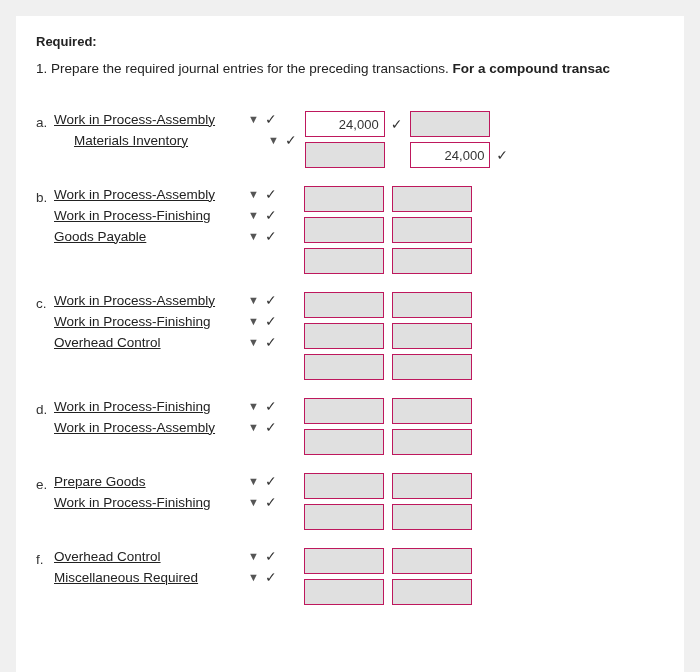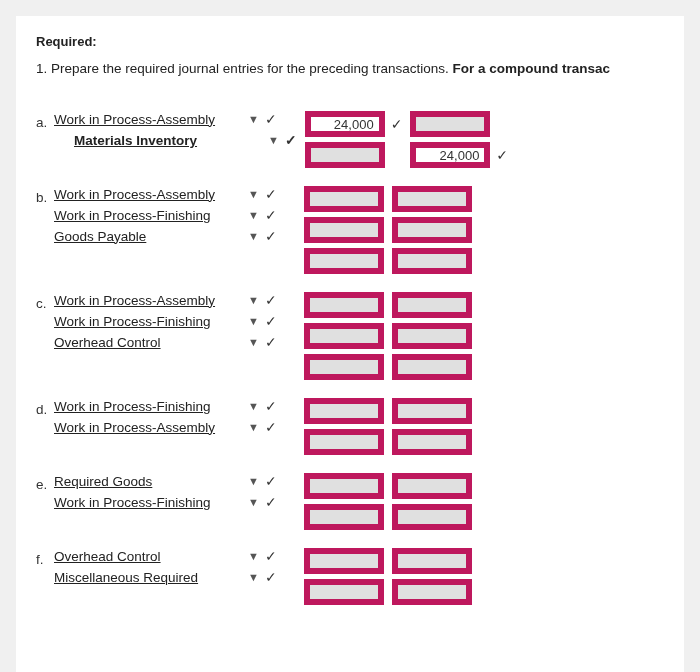--- a/index.html
+++ b/index.html
@@ -54,21 +54,20 @@
     }
 
     .account-line {
       display: flex;
       align-items: center;
       gap: 4px;
     }
 
     .account-line.indented {
       padding-left: 20px;
-      font-weight: bold;
     }
 
     .account-select-wrapper {
       display: flex;
       align-items: center;
       gap: 4px;
     }
 
     .account-name {
       font-size: 13.5px;
@@ -103,21 +102,21 @@
 
     .debit-col, .credit-col {
       display: flex;
       flex-direction: column;
       gap: 5px;
     }
 
     .input-box {
       width: 80px;
       height: 26px;
-      border: 6px solid #be185d;
+      border: 1px solid #be185d;
       background: #e8e8e8;
       font-size: 13px;
       padding: 2px 5px;
       color: #333;
       text-align: right;
     }
 
     .input-box.filled {
       background: #fff;
       color: #333;
@@ -330,21 +329,21 @@
 
   <div class="section-gap"></div>
 
   <div class="journal-section">
     <div class="row-with-cols">
       <div class="left-part">
         <span class="row-label">e.</span>
         <div class="account-rows">
           <div class="account-line">
             <div class="account-select-wrapper">
-              <span class="account-name">Required Goods</span>
+              <span class="account-name">Prepare Goods</span>
               <span class="dropdown-arrow">▼</span>
             </div>
             <span class="check-icon">✓</span>
           </div>
           <div class="account-line">
             <div class="account-select-wrapper">
               <span class="account-name">Work in Process-Finishing</span>
               <span class="dropdown-arrow">▼</span>
             </div>
             <span class="check-icon">✓</span>

